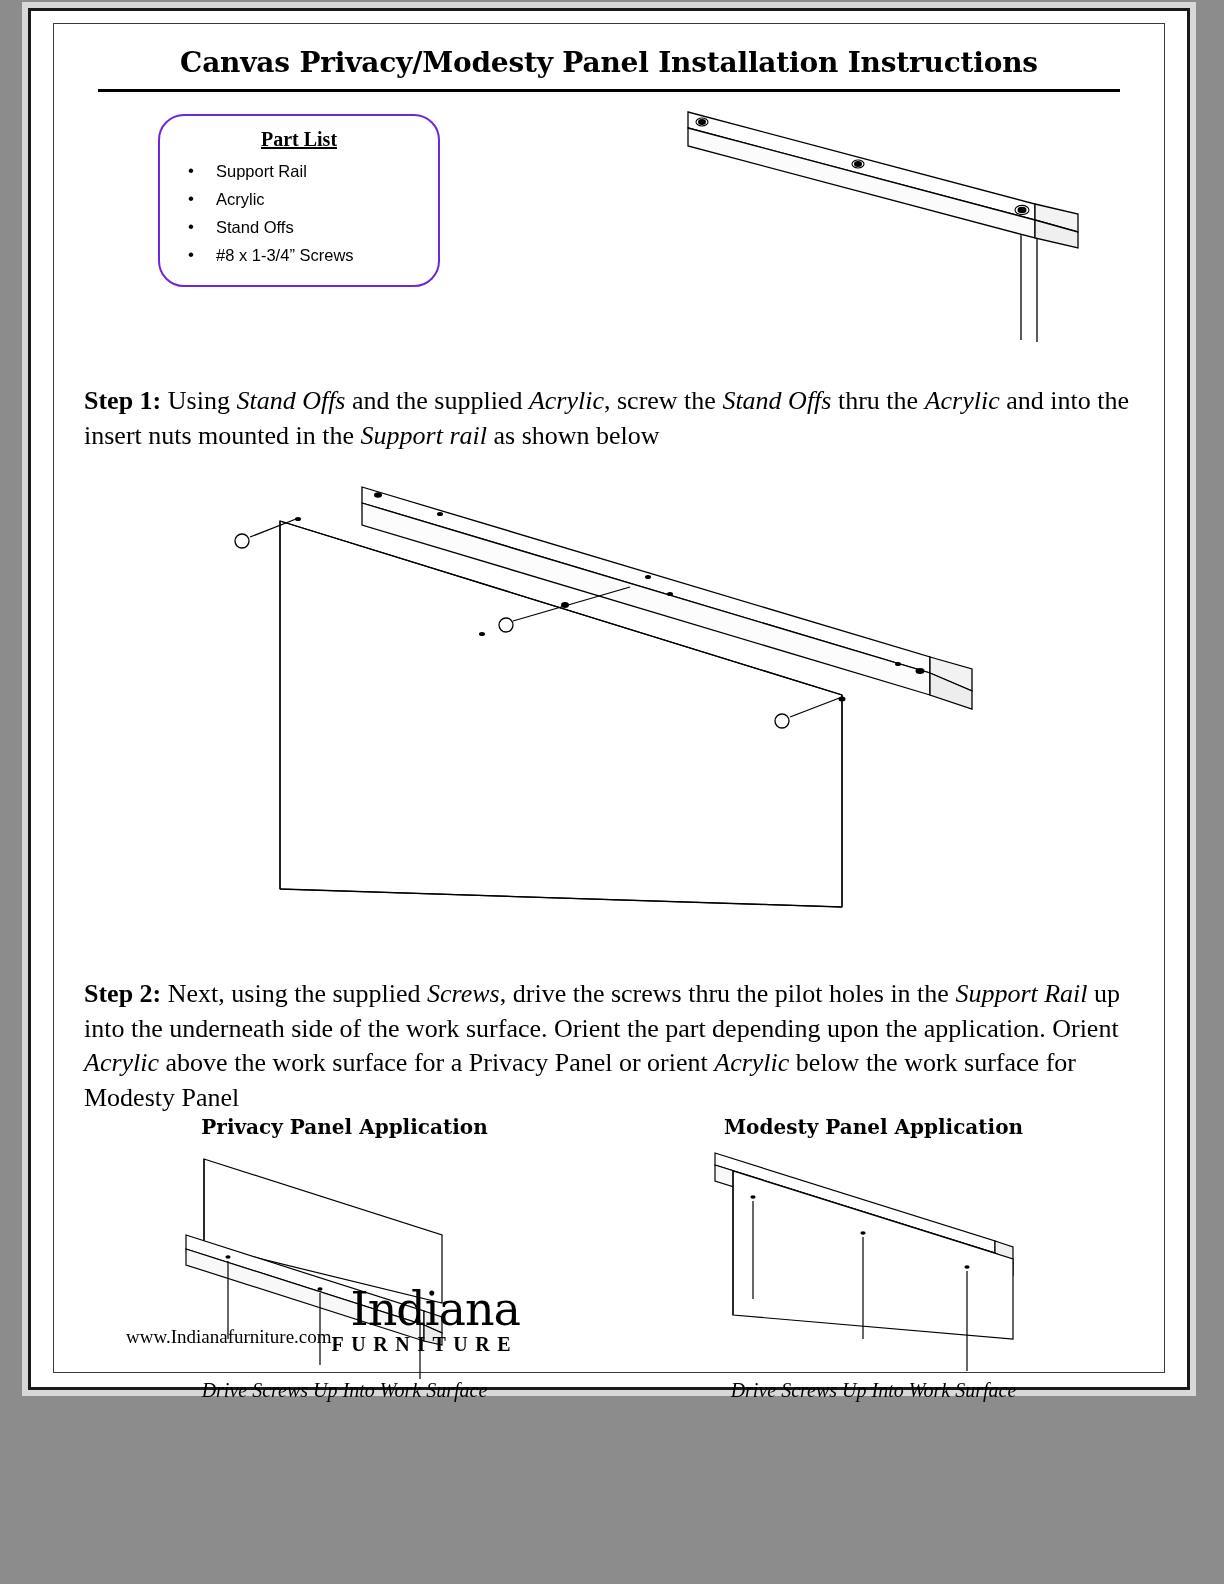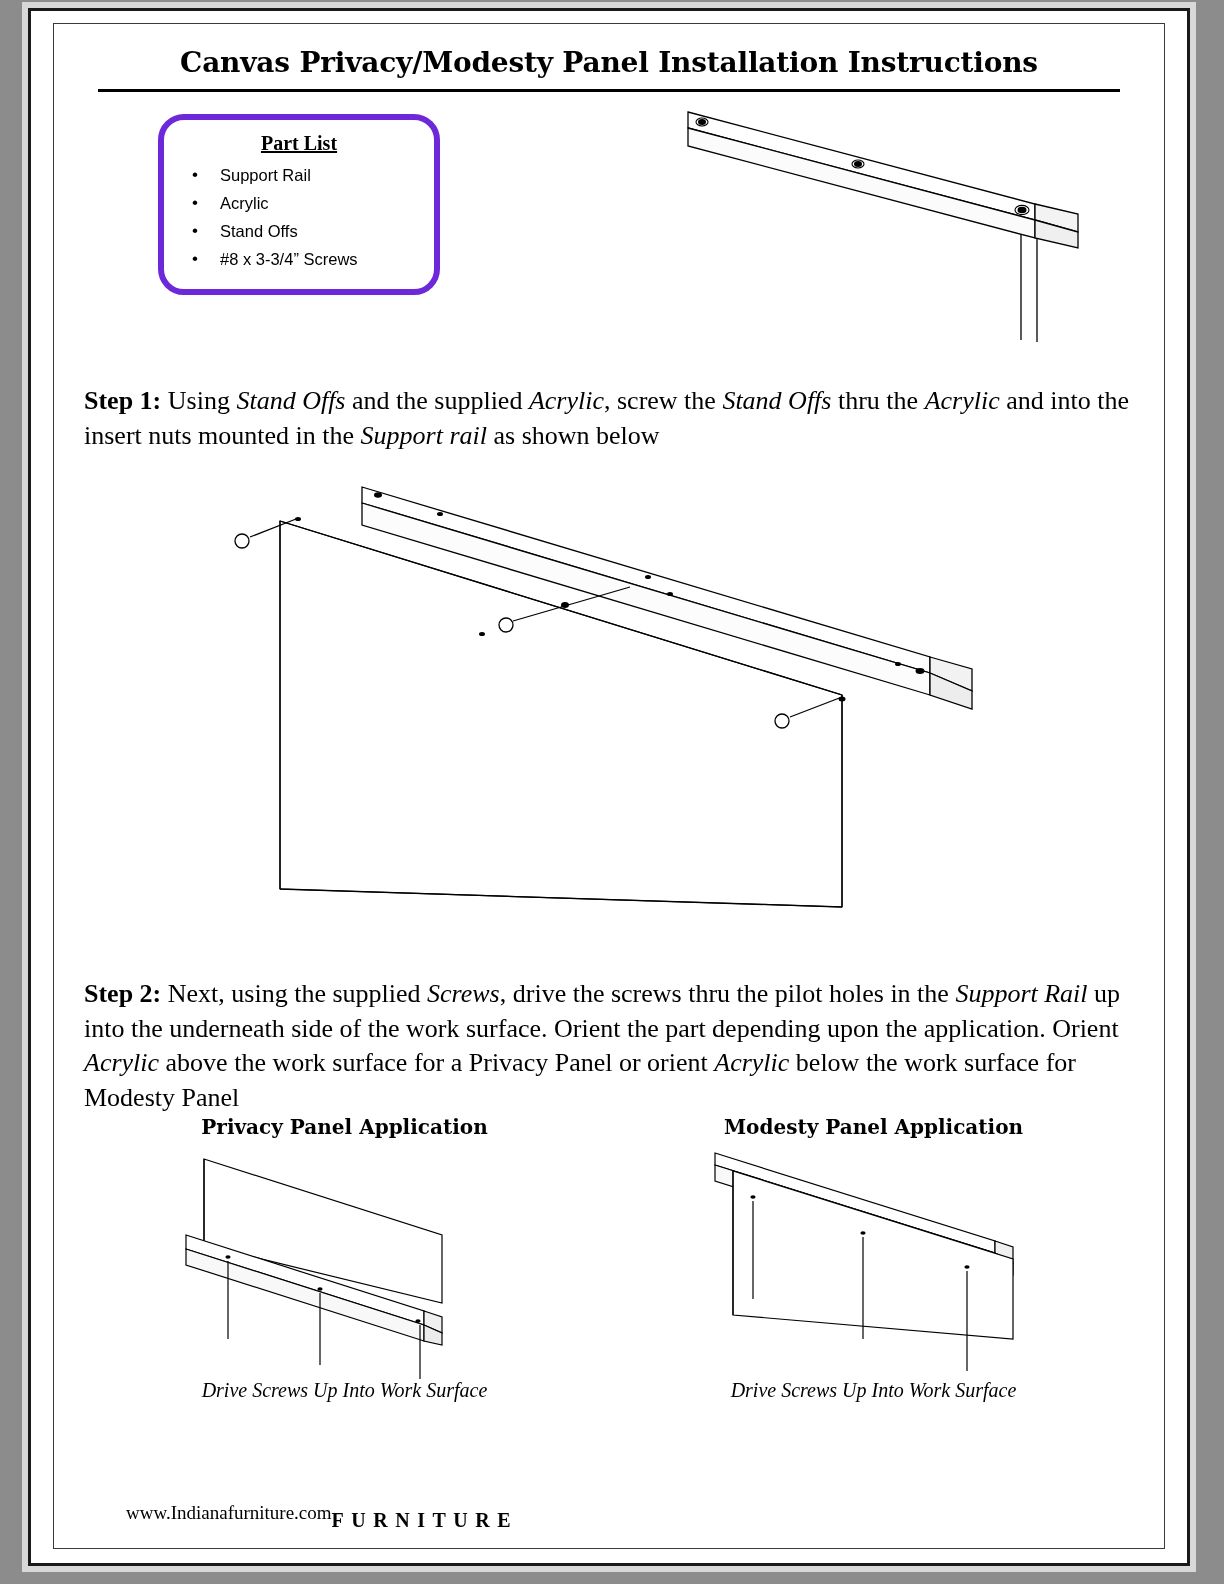--- a/index.html
+++ b/index.html
@@ -12,21 +12,21 @@
     height: 1584px;
     font-family: "Liberation Serif", serif;
     color: #000;
     overflow: hidden;
   }
   .page-outer {
     position: absolute;
     left: 28px;
     top: 8px;
     width: 1162px;
-    height: 1558px;
+    height: 1382px;
     background: #ffffff;
     border: 3px solid #1a1a1a;
     box-sizing: border-box;
     box-shadow: 0 0 0 6px #d8d8d8;
     padding-left: 37px;
   }
   .page-inner {
     position: absolute;
     left: 22px;
     top: 12px;
@@ -59,21 +59,21 @@
   
   .partlist-row {
     position: relative;
     height: 270px;
   }
   .part-list {
     position: absolute;
     left: 78px;
     top: 22px;
     width: 282px;
-    border: 6px solid #6d28d9;
+    border: 2px solid #6d28d9;
     border-radius: 26px;
     padding: 12px 10px 16px 10px;
     box-sizing: border-box;
   }
   .part-list-title {
     text-align: center;
     font-weight: bold;
     font-size: 20px;
     text-decoration: underline;
     font-family: "Liberation Serif", serif;
@@ -194,21 +194,21 @@
       <div class="title-rule"></div>
 
       <div class="partlist-row">
 
         <div class="part-list">
           <div class="part-list-title">Part List</div>
           <ul>
             <li>Support Rail</li>
             <li>Acrylic</li>
             <li>Stand Offs</li>
-            <li>#8 x 3-3/4” Screws</li>
+            <li>#8 x 1-3/4” Screws</li>
           </ul>
         </div>
 
         <div class="rail-art">
           <svg width="420" height="250" viewBox="0 0 420 250">
             <g fill="none" stroke="#000" stroke-width="1.3">
 
               <polygon points="8,20 355,112 355,128 8,36" fill="#ffffff"></polygon>
 
               <polygon points="8,36 355,128 355,146 8,54" fill="#fbfbfb"></polygon>
@@ -343,19 +343,20 @@
             </svg>
           </div>
           <div class="app-caption">Drive Screws Up Into Work Surface</div>
         </div>
 
       </div>
 
       <div class="footer">
         <div class="site-url">www.Indianafurniture.com</div>
         <div class="logo">
+          <div class="logo-main">Indiana</div>
           <div class="logo-sub">FURNITURE</div>
         </div>
       </div>
 
     </div>
   </div>
 </div>
 
 </body></html>

